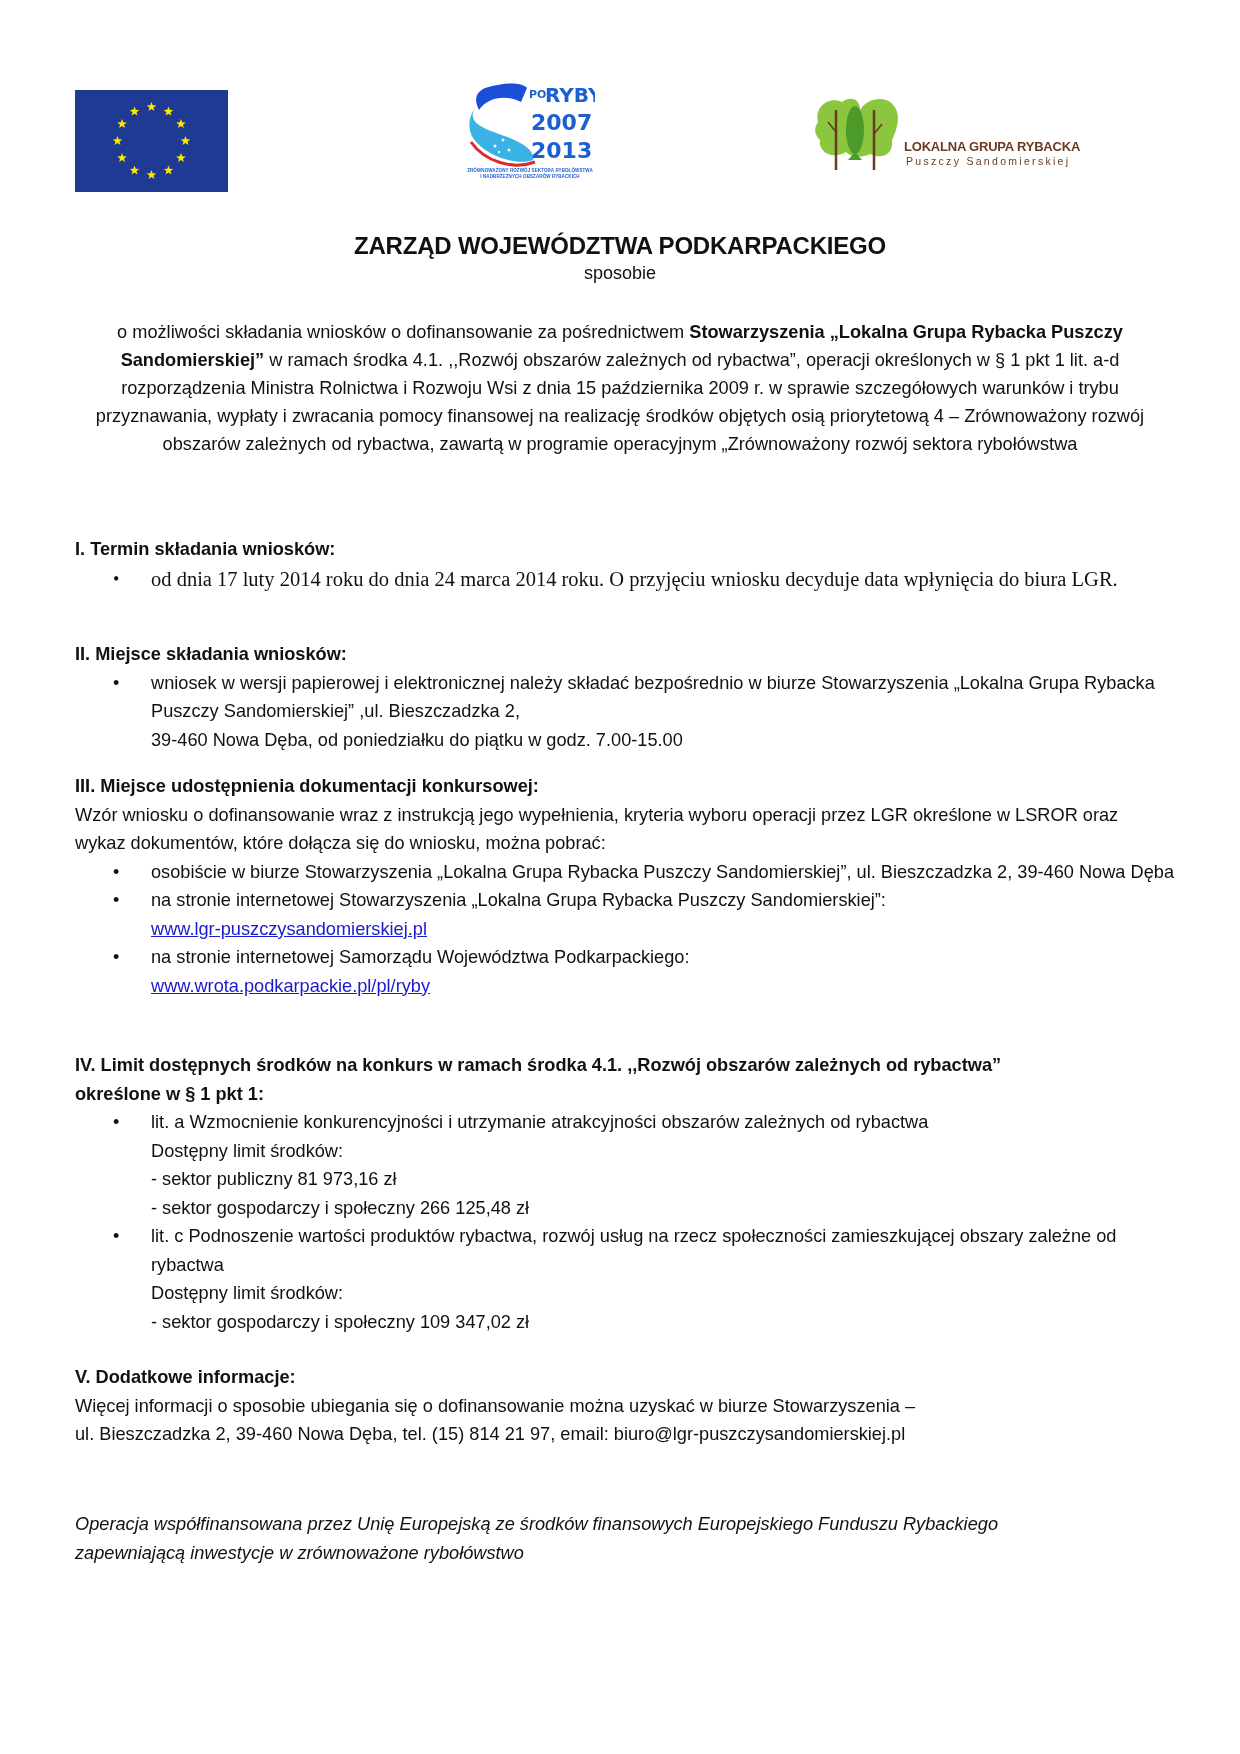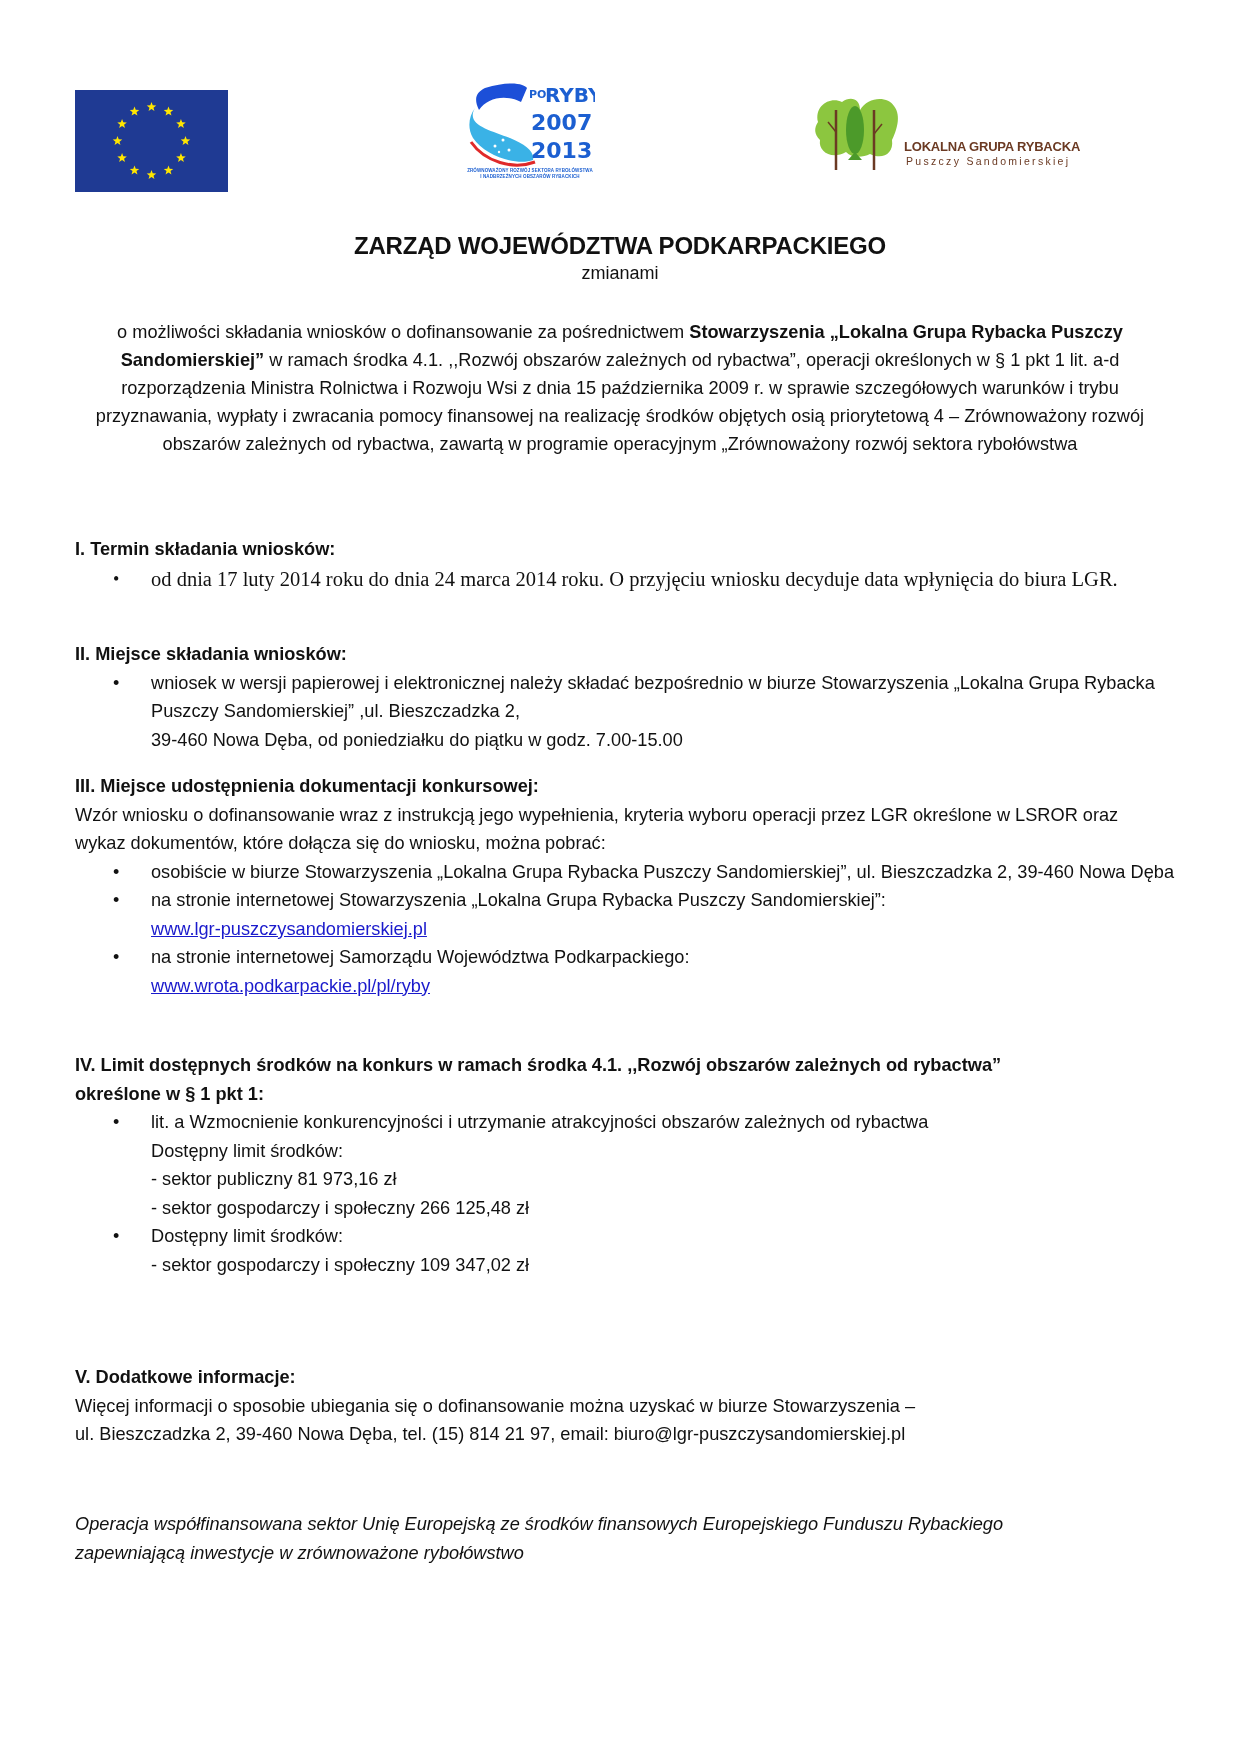--- a/index.html
+++ b/index.html
@@ -85,21 +85,21 @@
       <line x1="24" y1="18" x2="24" y2="78" stroke="#6b3a23" stroke-width="2.5"></line>
       <line x1="24" y1="40" x2="16" y2="30" stroke="#6b3a23" stroke-width="1.5"></line>
       <line x1="62" y1="18" x2="62" y2="78" stroke="#6b3a23" stroke-width="2.5"></line>
       <line x1="62" y1="42" x2="70" y2="32" stroke="#6b3a23" stroke-width="1.5"></line>
     </svg>
     <div class="lgr-name">LOKALNA GRUPA RYBACKA</div>
     <div class="lgr-sub">Puszczy Sandomierskiej</div>
   </div>
 
   <div class="abs center title">ZARZĄD WOJEWÓDZTWA PODKARPACKIEGO</div>
-  <div class="abs center subtitle">zmianami</div>
+  <div class="abs center subtitle">sposobie</div>
 
   <div class="abs center intro">
     <div style="padding: 0 14px;">
       <span>o możliwości składania wniosków o dofinansowanie za pośrednictwem </span><b>Stowarzyszenia „Lokalna Grupa Rybacka Puszczy Sandomierskiej”</b><span>  w ramach środka 4.1. ,,Rozwój obszarów zależnych od rybactwa”,  operacji określonych w § 1 pkt 1 lit. a-d rozporządzenia Ministra Rolnictwa i Rozwoju Wsi z dnia 15 października 2009 r. w sprawie szczegółowych warunków i trybu przyznawania, wypłaty i zwracania pomocy finansowej na realizację środków objętych osią priorytetową 4 – Zrównoważony rozwój obszarów zależnych od rybactwa, zawartą w programie operacyjnym „Zrównoważony rozwój sektora rybołówstwa</span>
     </div>
   </div>
 
   <div class="abs section" style="top:535px;">
     <div class="h">I. Termin składania wniosków:</div>
     <ul>
@@ -148,30 +148,31 @@
     <ul>
       <li>
         <span class="dot">•</span>
         <div>lit. a Wzmocnienie konkurencyjności i utrzymanie atrakcyjności obszarów zależnych od rybactwa</div>
         <div>Dostępny limit środków:</div>
         <div>- sektor publiczny 81 973,16 zł</div>
         <div>- sektor gospodarczy i społeczny 266 125,48 zł</div>
       </li>
       <li style="padding-right:30px;">
         <span class="dot">•</span>
+        <div>lit. c Podnoszenie wartości produktów rybactwa, rozwój usług na rzecz społeczności zamieszkującej obszary zależne od rybactwa</div>
         <div>Dostępny limit środków:</div>
         <div>- sektor gospodarczy i społeczny 109 347,02 zł</div>
       </li>
     </ul>
   </div>
 
   <div class="abs section" style="top:1363px;">
     <div class="h">V. Dodatkowe informacje:</div>
     <div>Więcej informacji o sposobie ubiegania się o dofinansowanie można uzyskać w biurze Stowarzyszenia –</div>
     <div>ul. Bieszczadzka 2, 39-460 Nowa Dęba, tel. (15) 814 21 97, email: biuro@lgr-puszczysandomierskiej.pl</div>
   </div>
 
   <div class="abs section it" style="top:1510px;">
-    <div>Operacja współfinansowana sektor Unię Europejską ze środków finansowych Europejskiego Funduszu Rybackiego</div>
+    <div>Operacja współfinansowana przez Unię Europejską ze środków finansowych Europejskiego Funduszu Rybackiego</div>
     <div>zapewniającą inwestycje w zrównoważone rybołówstwo</div>
   </div>
 
 </div>
 
 </body></html>

